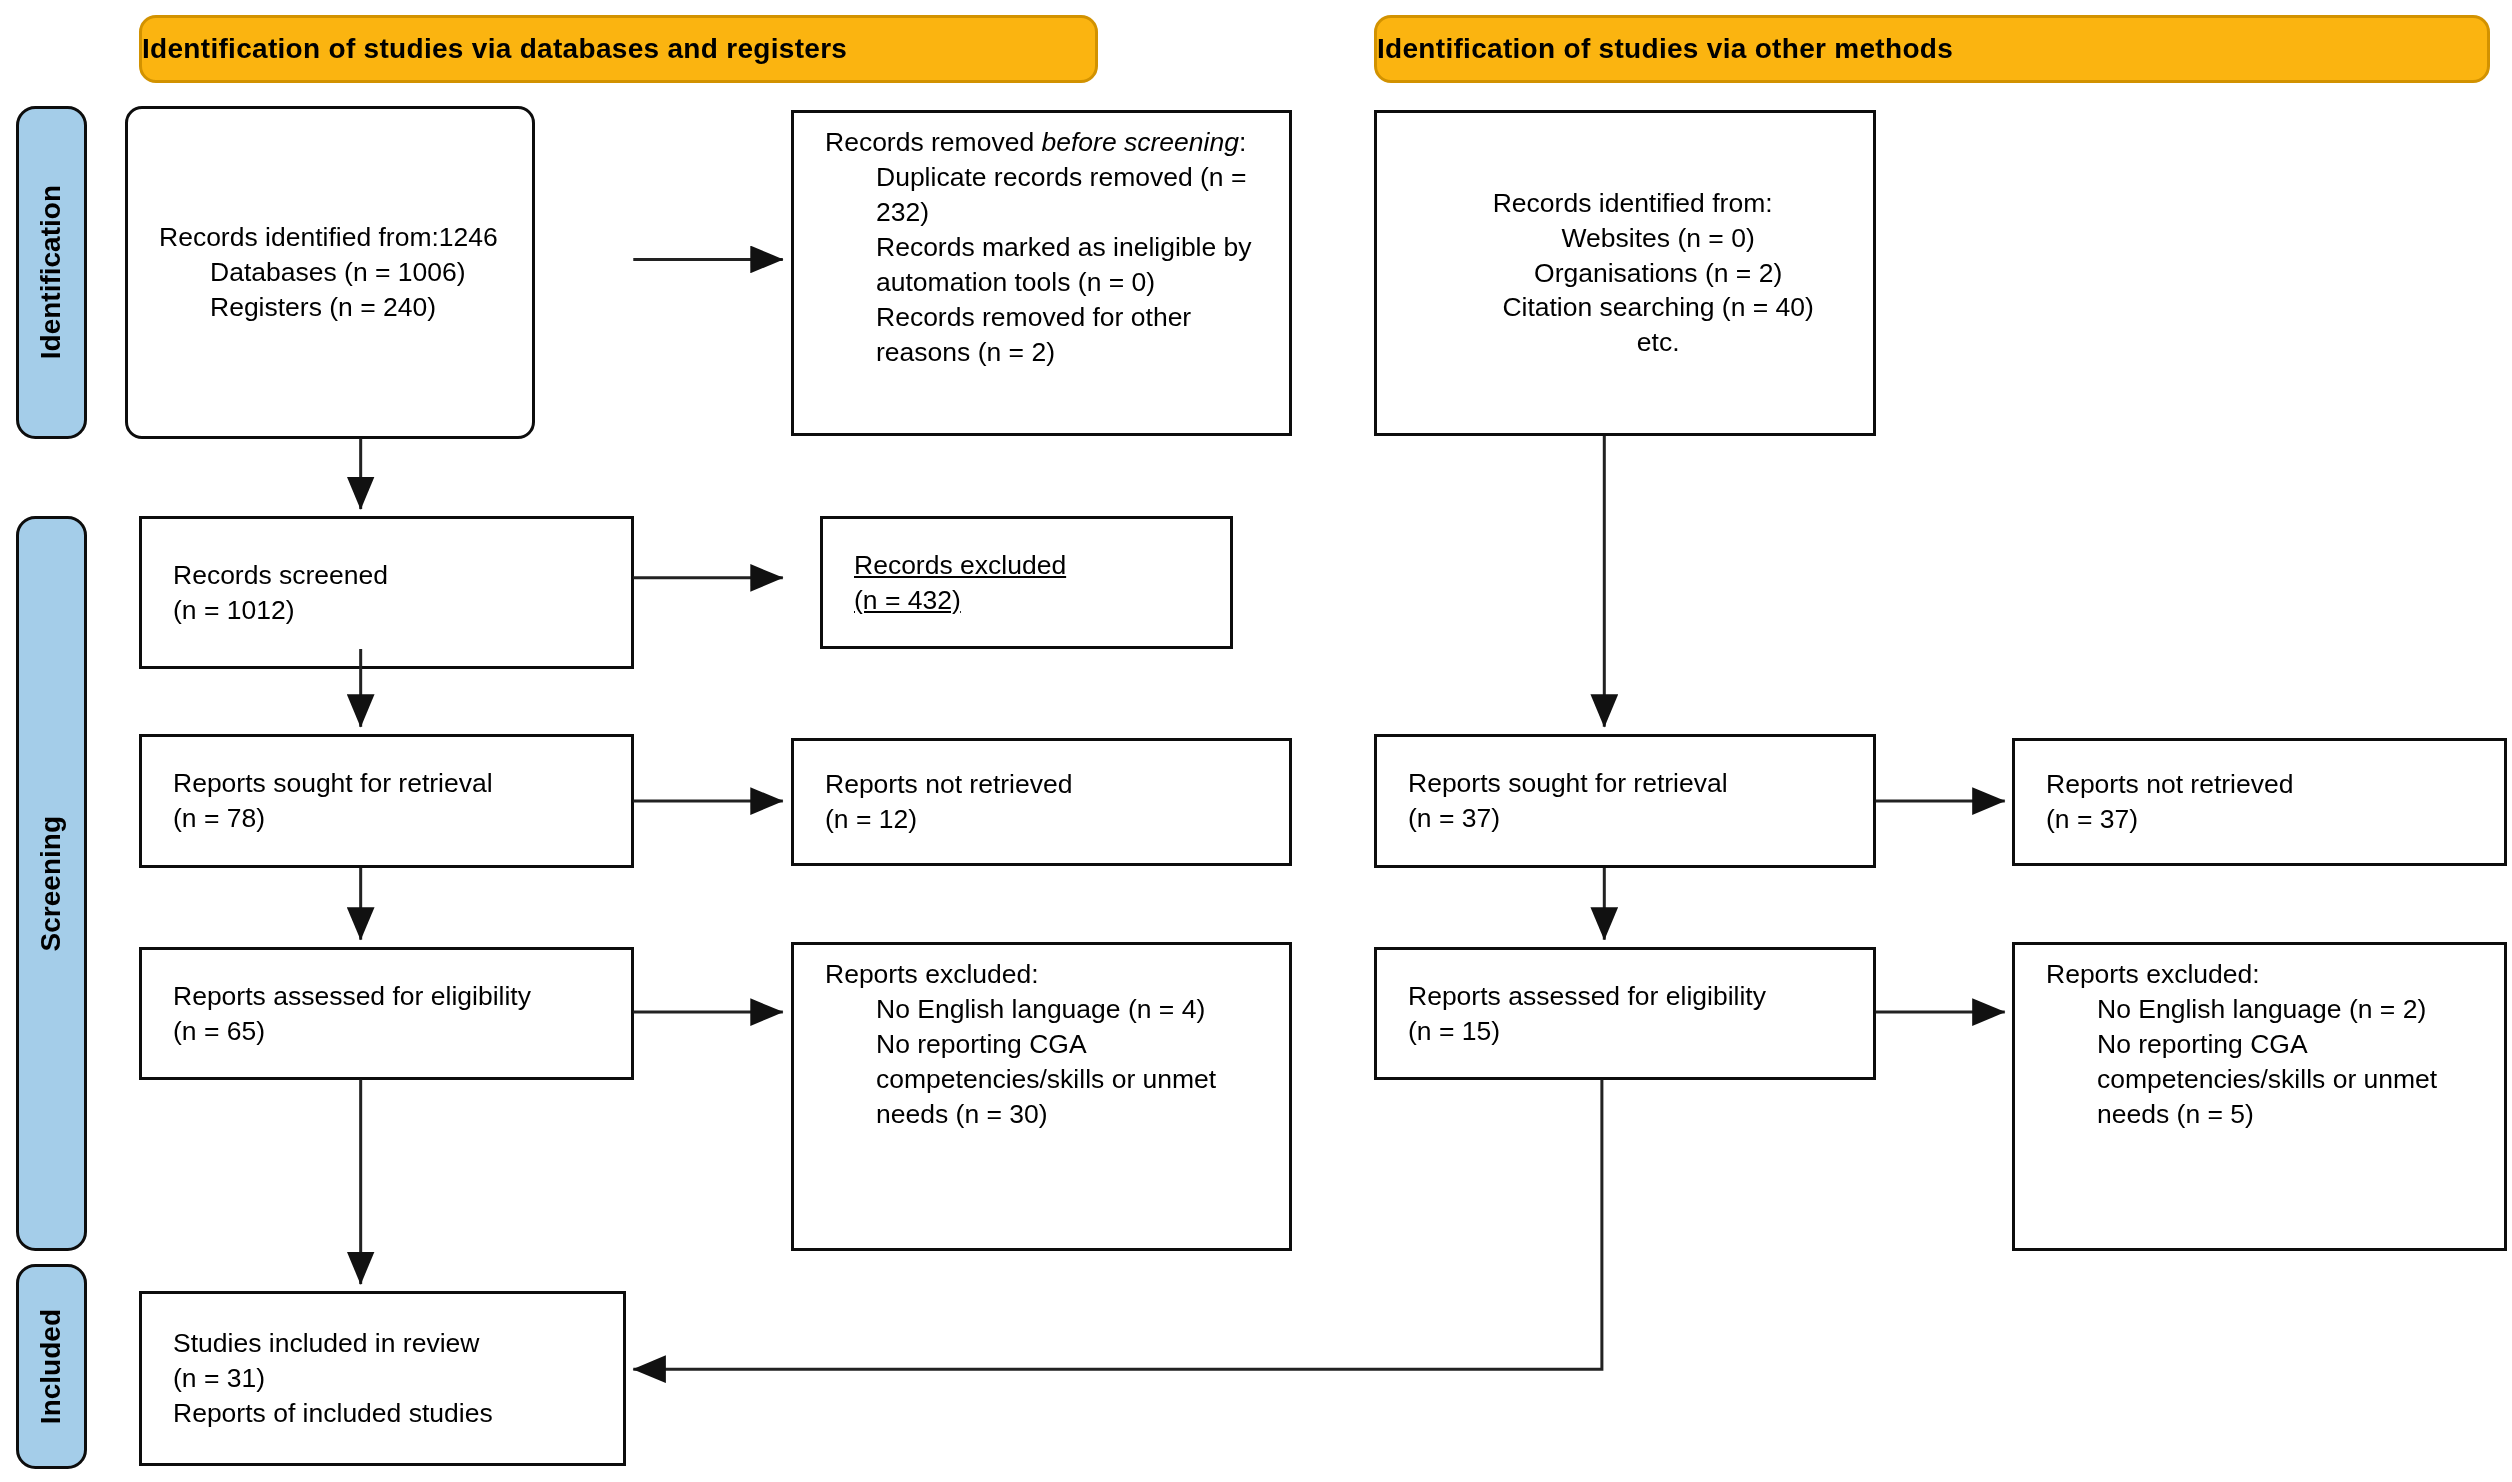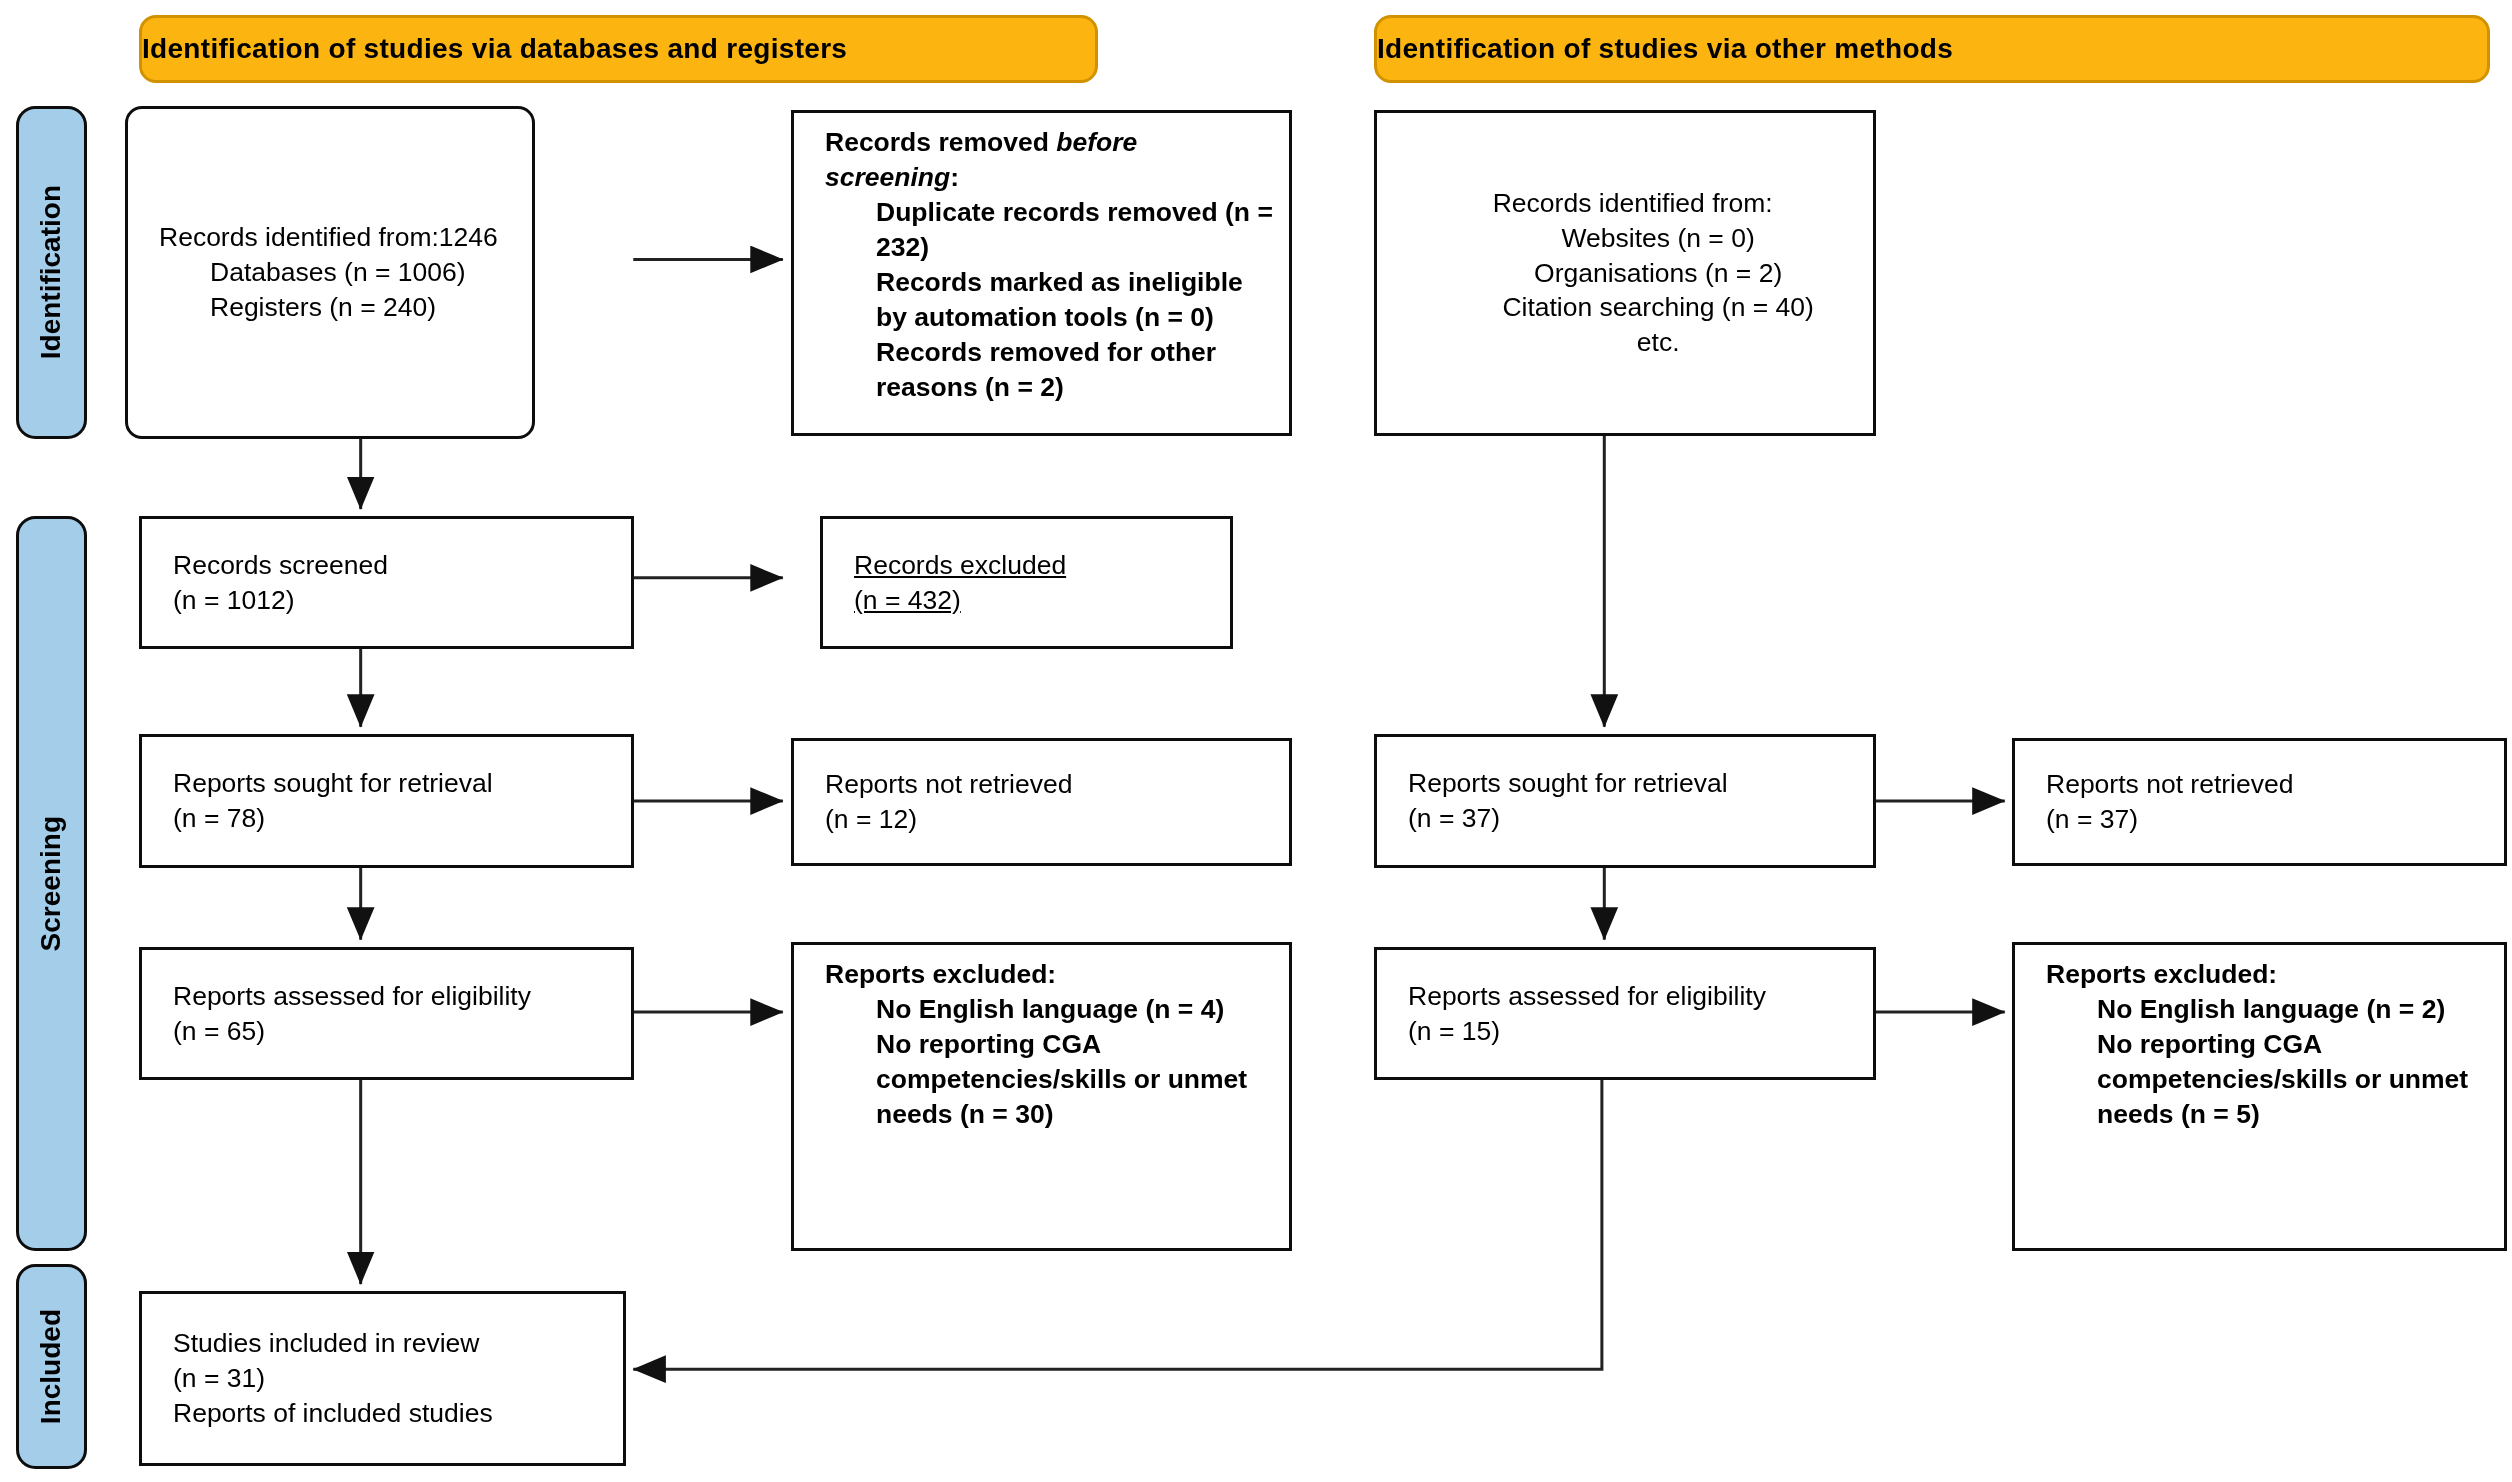--- a/index.html
+++ b/index.html
@@ -24,21 +24,21 @@
   .side span{
     writing-mode:vertical-rl;transform:rotate(180deg);
     font-weight:bold;font-size:28px;white-space:nowrap;
   }
   .box{
     position:absolute;background:#fff;border:3px solid #0d0d0d;box-sizing:border-box;
     font-size:26.5px;line-height:1.32;
     display:flex;flex-direction:column;justify-content:center;
     padding:12px 15.7px 12px 31px;
   }
-  .box.topalign{justify-content:flex-start;font-weight:bold;}
+  .box.topalign{justify-content:flex-start;}
   .line{white-space:normal;}
   .line.ind{padding-left:51px;}
   .em{font-style:italic;}
   #arrows{position:absolute;left:0;top:0;pointer-events:none;}
 </style>
 </head>
 <body>
 
 <div id="canvas">
 
@@ -58,21 +58,21 @@
   <div class="side" style="top:1264px;height:205px;">
     <span>Included</span>
   </div>
 
   <div class="box" style="left:125px;top:106px;width:410px;height:333px;border-radius:17px;">
     <div class="line">Records identified from:1246</div>
     <div class="line ind">Databases (n = 1006)</div>
     <div class="line ind">Registers (n = 240)</div>
   </div>
 
-  <div class="box" style="left:139px;top:516px;width:495px;height:133px;">
+  <div class="box" style="left:139px;top:516px;width:495px;height:153px;">
     <div class="line">Records screened</div>
     <div class="line">(n = 1012)</div>
   </div>
 
   <div class="box" style="left:139px;top:734px;width:495px;height:134px;">
     <div class="line">Reports sought for retrieval</div>
     <div class="line">(n = 78)</div>
   </div>
 
   <div class="box" style="left:139px;top:947px;width:495px;height:133px;">

